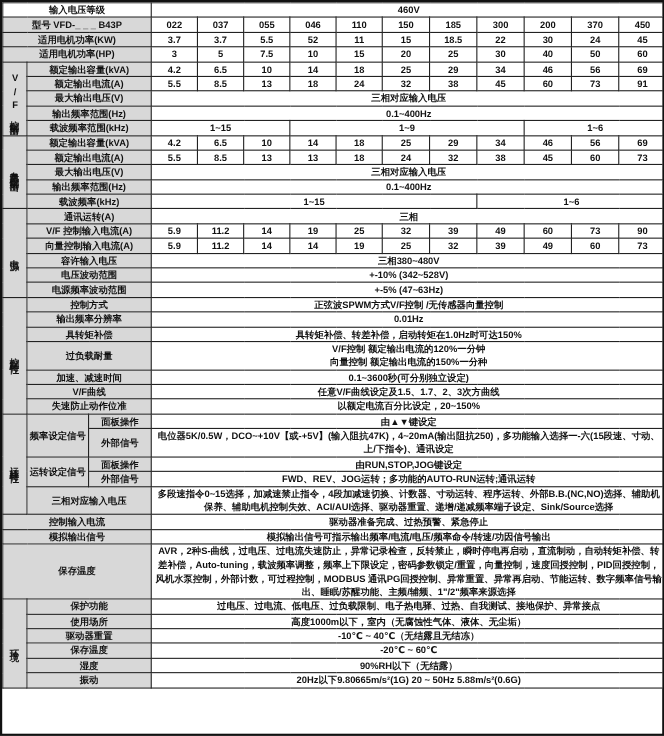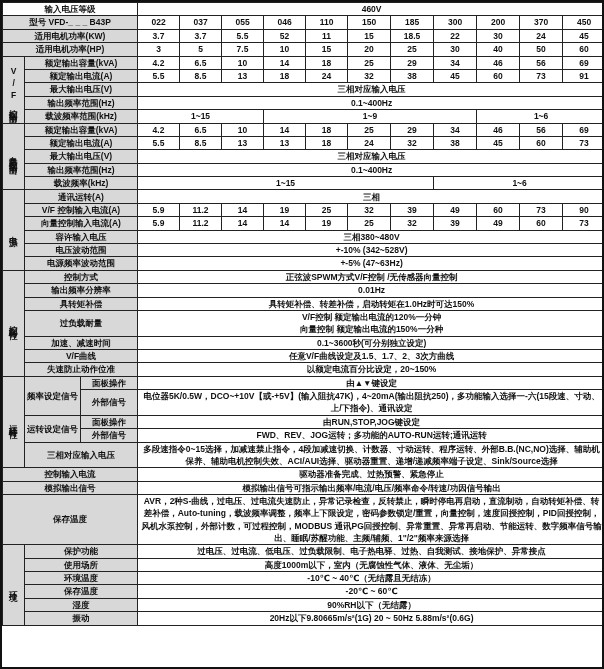--- a/index.html
+++ b/index.html
@@ -295,21 +295,21 @@
         <tr>
           <td class="group" rowspan="6"><span>环境</span></td>
           <td class="label" colspan="2">保护功能</td>
           <td class="data value" colspan="11">过电压、过电流、低电压、过负载限制、电子热电驿、过热、自我测试、接地保护、异常接点</td>
         </tr>
         <tr>
           <td class="label" colspan="2">使用场所</td>
           <td class="data value" colspan="11">高度1000m以下，室内（无腐蚀性气体、液体、无尘垢）</td>
         </tr>
         <tr>
-          <td class="label" colspan="2">环境温度</td>
+          <td class="label" colspan="2">驱动器重置</td>
           <td class="data value" colspan="11">-10℃ ~ 40℃（无结露且无结冻）</td>
         </tr>
         <tr>
           <td class="label" colspan="2">保存温度</td>
           <td class="data value" colspan="11">-20℃ ~ 60℃</td>
         </tr>
         <tr>
           <td class="label" colspan="2">湿度</td>
           <td class="data value" colspan="11">90%RH以下（无结露）</td>
         </tr>

